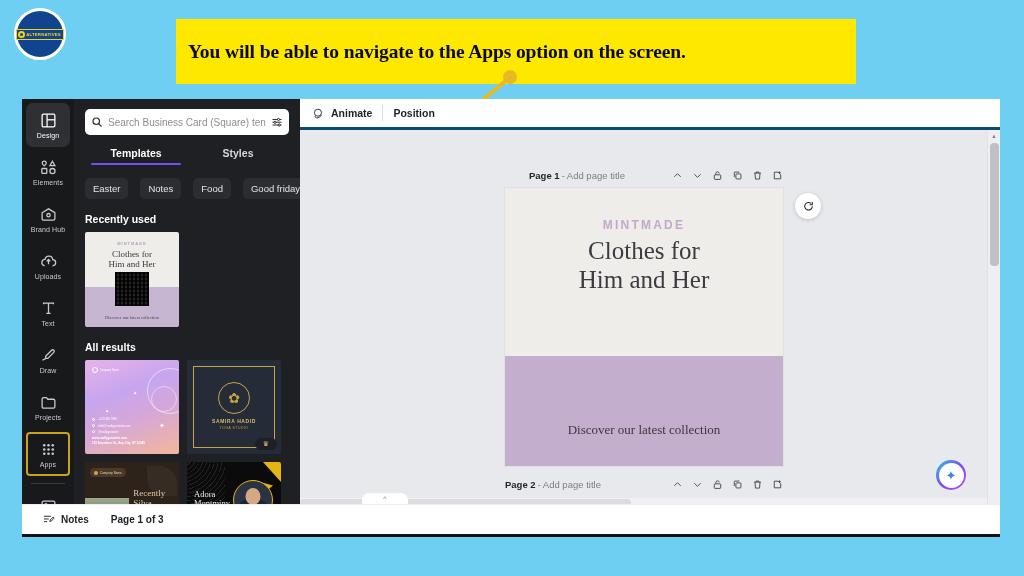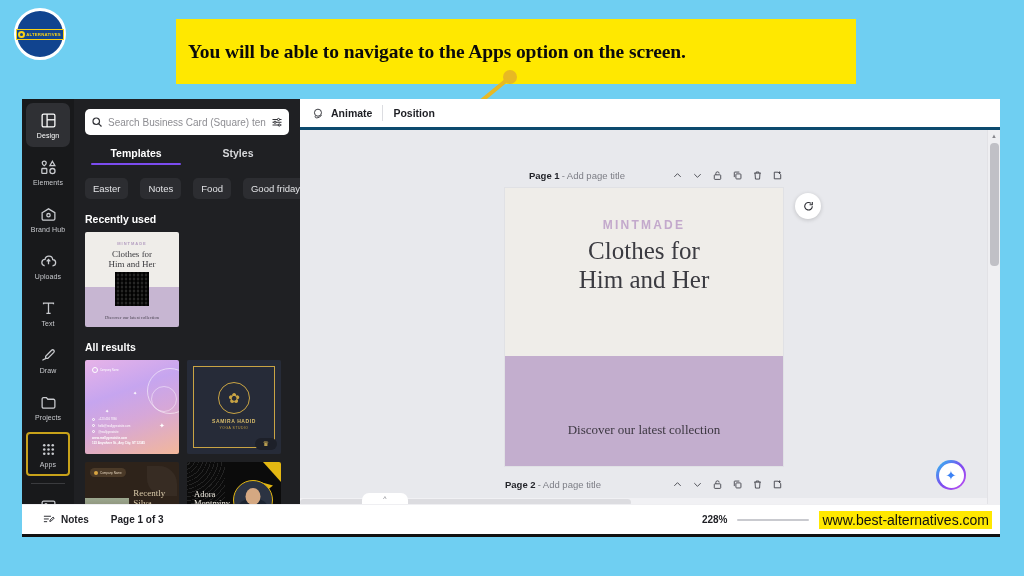--- a/index.html
+++ b/index.html
@@ -776,25 +776,20 @@
 
     <div class="bottom-bar">
       <div class="notes-btn">
         <svg width="13" height="13" viewBox="0 0 24 24" fill="none" stroke="#2b2c32" stroke-width="1.8">
           <path d="M3.5 6h13M3.5 11h9M3.5 16h6"></path>
             <path d="M20.5 7.5 15 13l-.6 2.6 2.6-.7 5.5-5.5z"></path>
         </svg>
         <span>Notes</span>
       </div>
       <div class="page-count">Page 1 of 3</div>
-      <div class="zoom-area">
-        <span class="zoom-pct">228%</span>
-        <div class="zoom-slider"></div>
-        <span class="watermark">www.best-alternatives.com</span>
-      </div>
     </div>
   </div>
 
   <div class="magic-btn">
     <div class="magic-inner">✦</div>
   </div>
 
 </div>
 
 </body></html>

